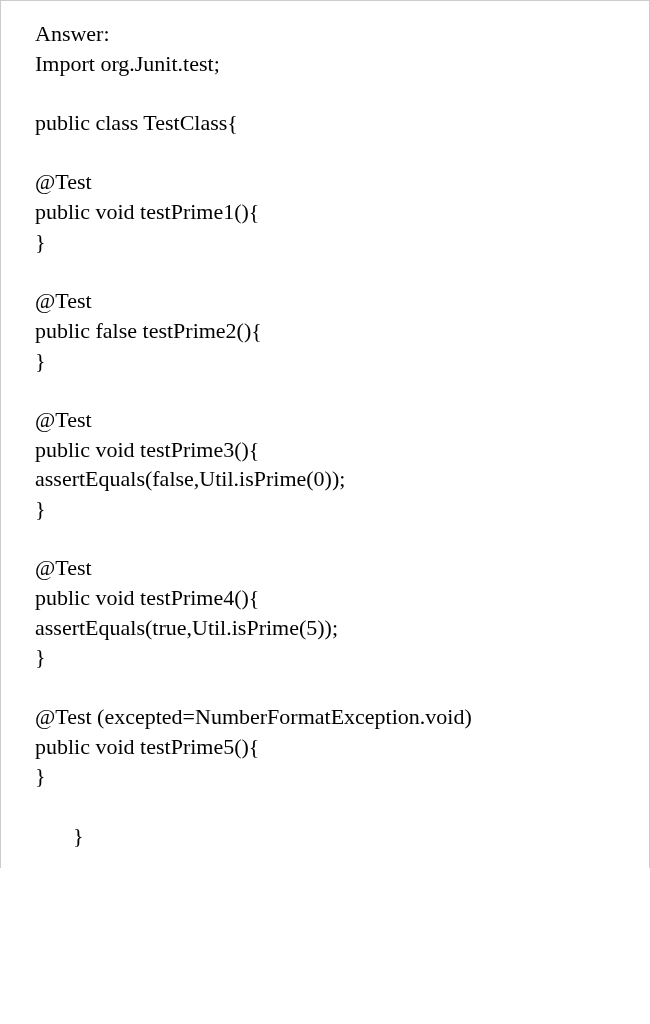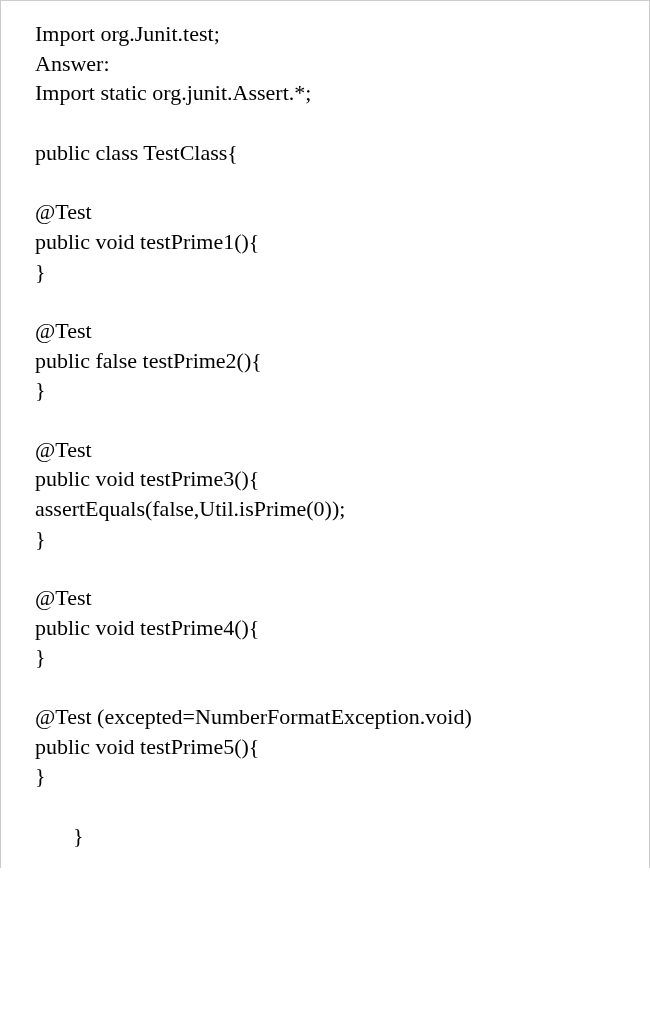--- a/index.html
+++ b/index.html
@@ -27,41 +27,41 @@
       height: 1.35em;
     }
     .indent {
       padding-left: 38px;
     }
   </style>
 </head>
 <body>
 
 <div class="container">
+  <div class="code-line">Answer:</div>
   <div class="code-line">Import org.Junit.test;</div>
-  <div class="code-line">Answer:</div>
-  <div class="code-line">Import static org.junit.Assert.*;</div>
   <div class="blank"></div>
   <div class="code-line">public class TestClass{</div>
   <div class="blank"></div>
   <div class="code-line">@Test</div>
   <div class="code-line">public void testPrime1(){</div>
   <div class="code-line">}</div>
   <div class="blank"></div>
   <div class="code-line">@Test</div>
   <div class="code-line">public false testPrime2(){</div>
   <div class="code-line">}</div>
   <div class="blank"></div>
   <div class="code-line">@Test</div>
   <div class="code-line">public void testPrime3(){</div>
   <div class="code-line">assertEquals(false,Util.isPrime(0));</div>
   <div class="code-line">}</div>
   <div class="blank"></div>
   <div class="code-line">@Test</div>
   <div class="code-line">public void testPrime4(){</div>
+  <div class="code-line">assertEquals(true,Util.isPrime(5));</div>
   <div class="code-line">}</div>
   <div class="blank"></div>
   <div class="code-line">@Test (excepted=NumberFormatException.void)</div>
   <div class="code-line">public void testPrime5(){</div>
   <div class="code-line">}</div>
   <div class="blank"></div>
   <div class="code-line indent">}</div>
 </div>
 
 </body></html>

